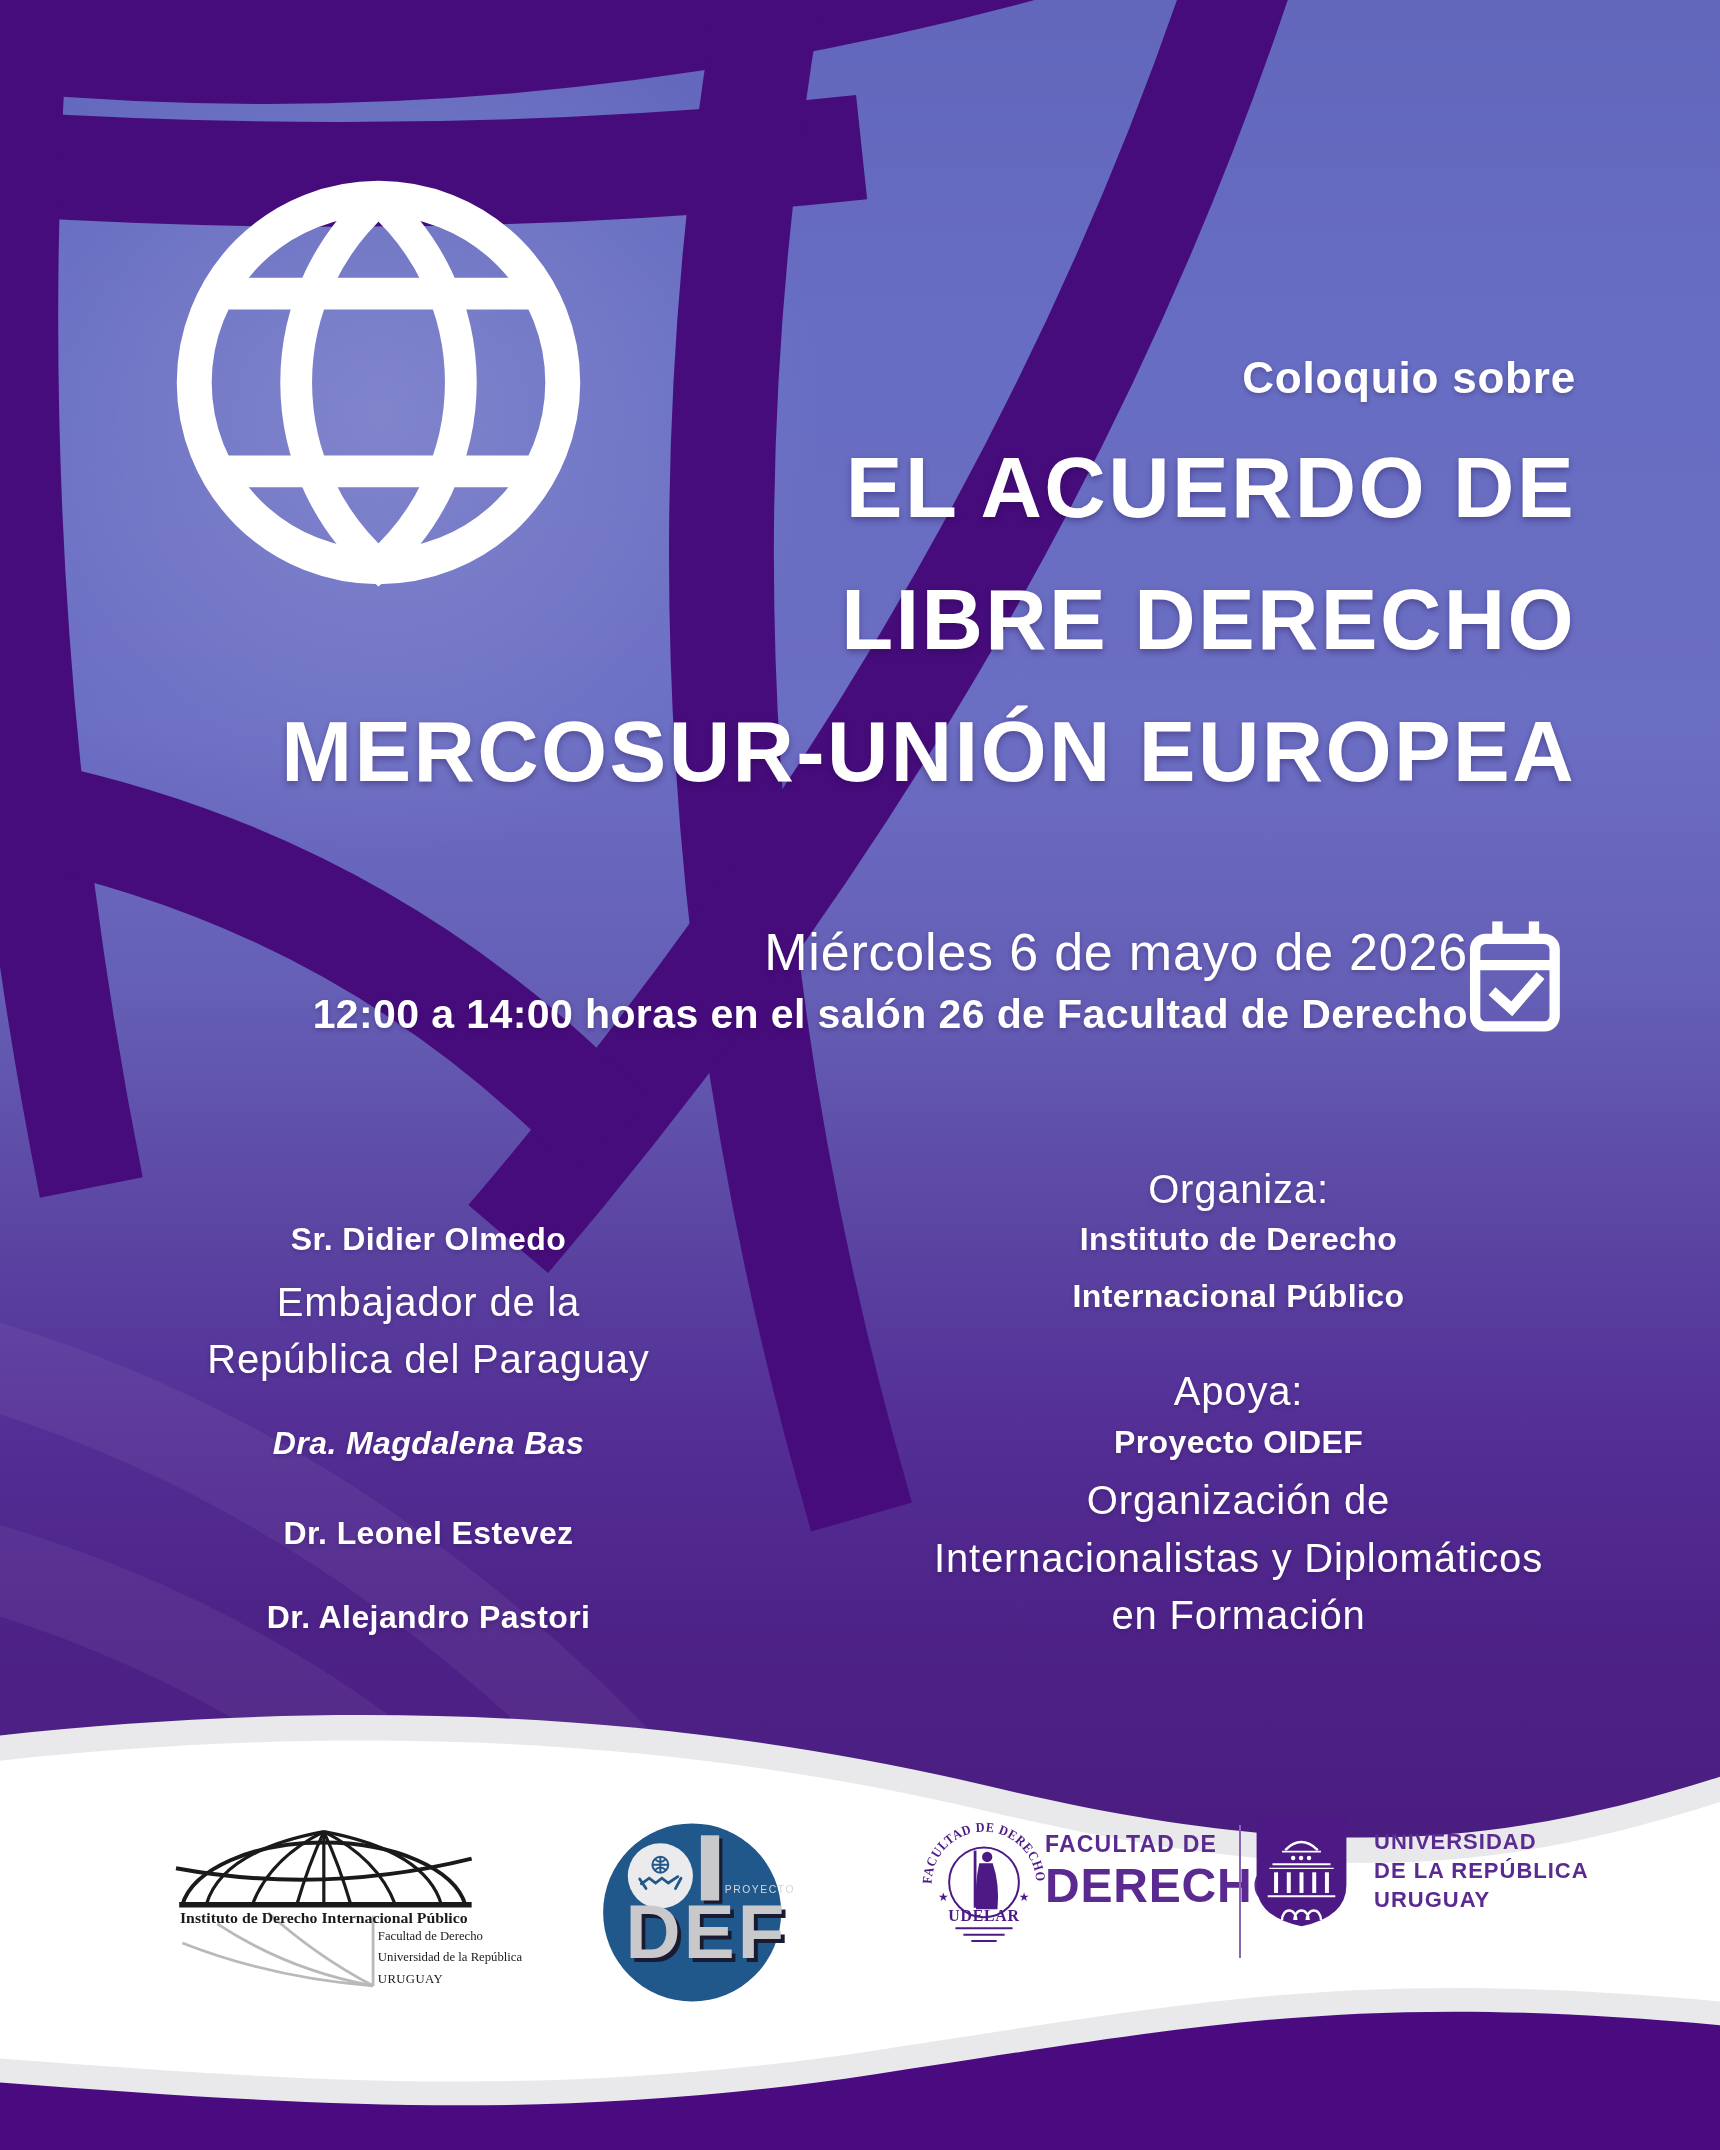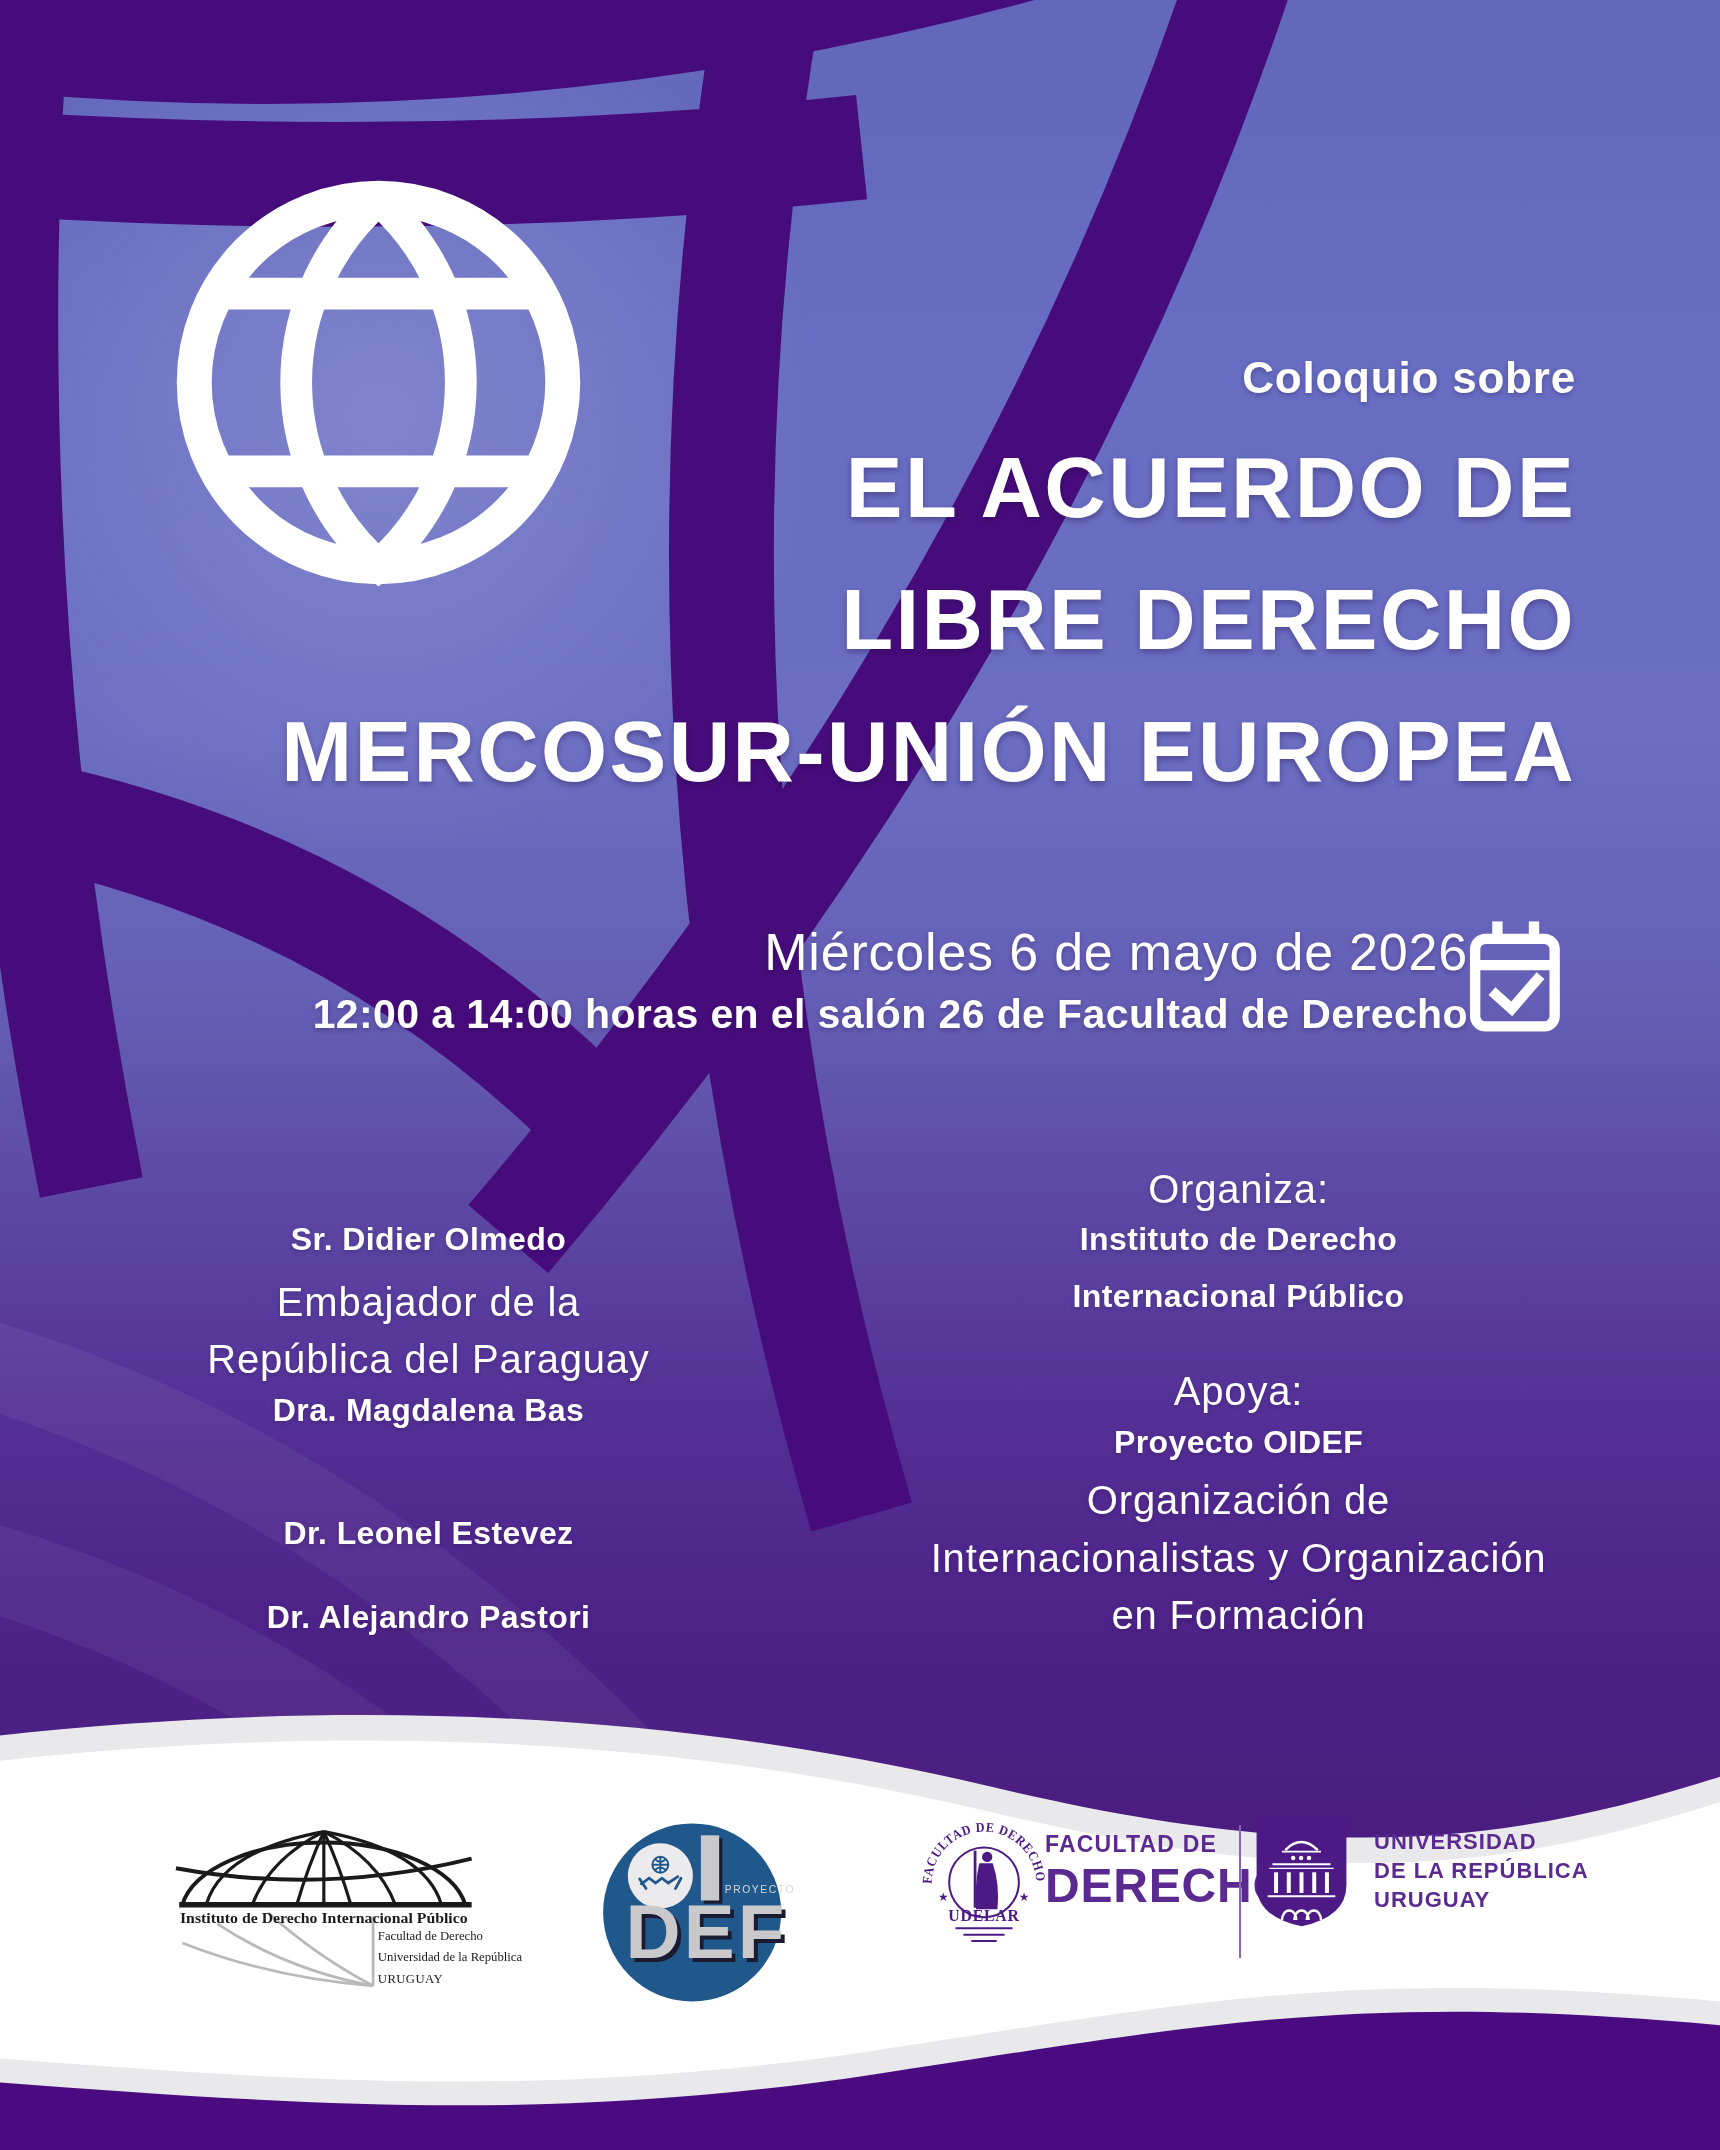--- a/index.html
+++ b/index.html
@@ -92,33 +92,33 @@
       <path d="M 83,8 V 30"></path>
       <path d="M 9,63 H 109"></path>
       <path d="M 35,100 L 55,118 L 87,81" stroke-linecap="square"></path>
     </g>
   </svg>
 
   <div class="abs colL" style="top:0;height:1747px;">
     <div class="cline h700" style="top:1221px;">Sr. Didier Olmedo</div>
     <div class="cline h400" style="top:1279px;">Embajador de la</div>
     <div class="cline h400" style="top:1336px;">República del Paraguay</div>
-    <div class="cline h700" style="top:1392px;">Dra. Magdalena Bas</div>
+    <div class="cline h700" style="top:1425px;font-style:italic;">Dra. Magdalena Bas</div>
     <div class="cline h700" style="top:1515px;">Dr. Leonel Estevez</div>
     <div class="cline h700" style="top:1599px;">Dr. Alejandro Pastori</div>
   </div>
 
   <div class="abs colR" style="top:0;height:1747px;">
     <div class="cline h400" style="top:1166px;">Organiza:</div>
     <div class="cline h700" style="top:1221px;">Instituto de Derecho</div>
     <div class="cline h700" style="top:1278px;">Internacional Público</div>
     <div class="cline h400" style="top:1368px;">Apoya:</div>
     <div class="cline h700" style="top:1424px;">Proyecto OIDEF</div>
     <div class="cline h400" style="top:1477px;">Organización de</div>
-    <div class="cline h400" style="top:1535px;">Internacionalistas y Organización</div>
+    <div class="cline h400" style="top:1535px;">Internacionalistas y Diplomáticos</div>
     <div class="cline h400" style="top:1592px;">en Formación</div>
   </div>
 
   <svg class="abs" style="left:0;top:0;" width="1720" height="2151" viewBox="0 0 2166 2708">
     <path d="M 0,2185 C 420,2140 830,2150 1250,2250 S 1900,2322 2166,2237 L 2166,2708 L 0,2708 Z" fill="#e9e9ec"></path>
     <path d="M 0,2217 C 420,2172 830,2182 1250,2282 S 1900,2354 2166,2269 L 2166,2708 L 0,2708 Z" fill="#ffffff"></path>
     <path d="M 0,2592 C 400,2622 700,2642 1100,2582 S 1700,2477 2166,2520 L 2166,2708 L 0,2708 Z" fill="#e9e9ec"></path>
     <path d="M 0,2622 C 400,2652 700,2672 1100,2612 S 1700,2507 2166,2550 L 2166,2708 L 0,2708 Z" fill="#4a0b80"></path>
   </svg>
 

